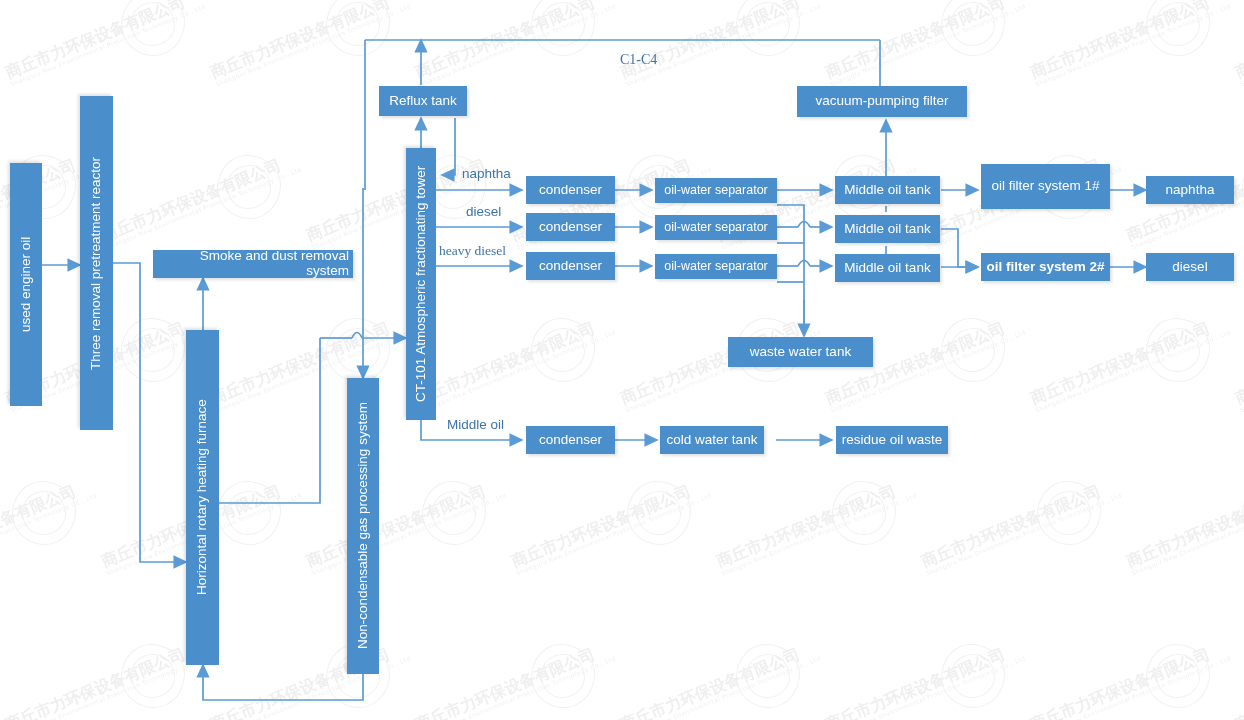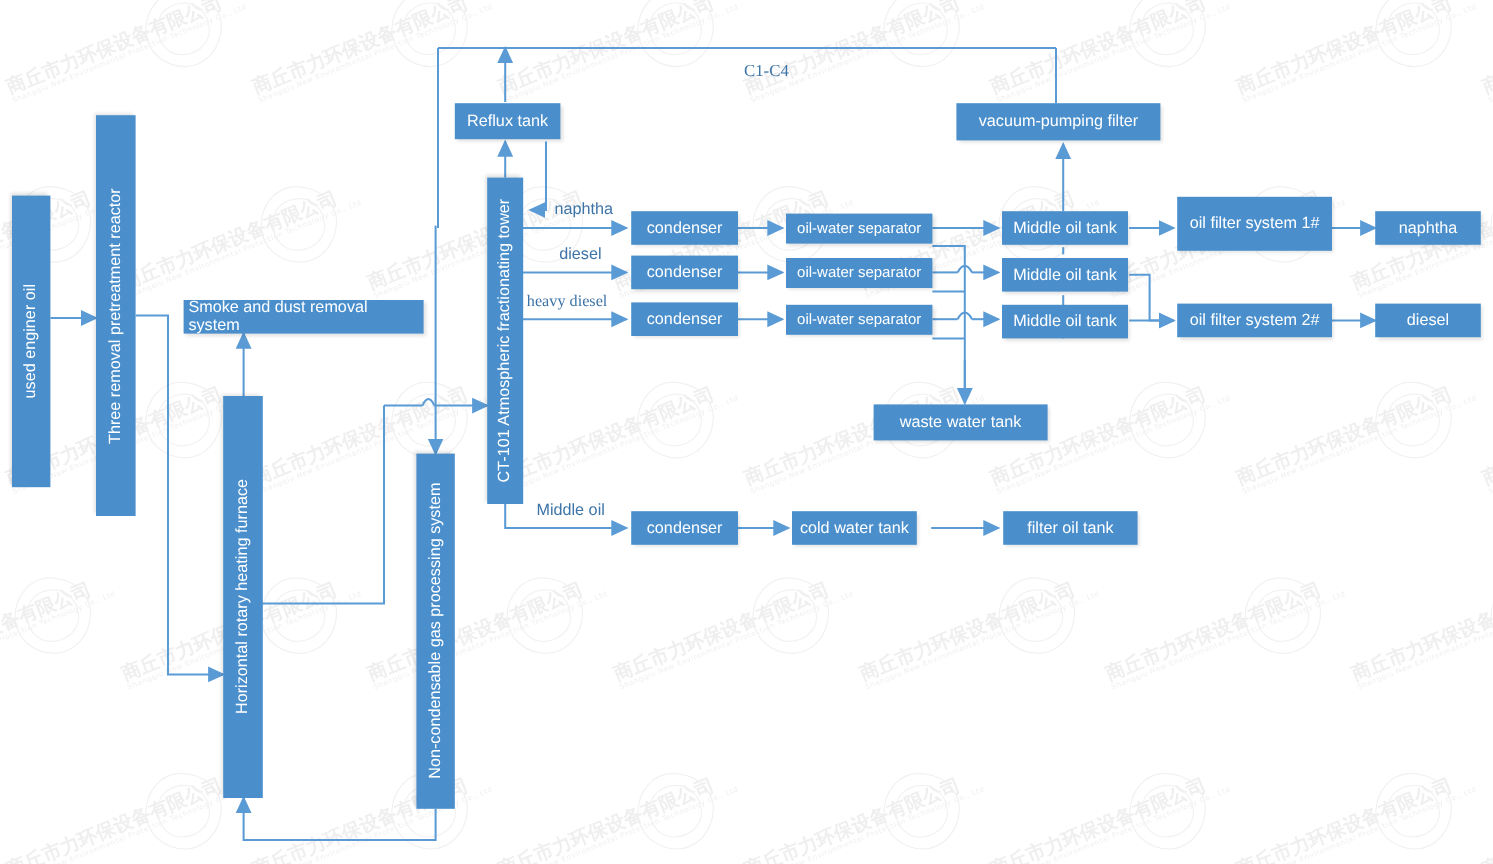--- a/index.html
+++ b/index.html
@@ -24,21 +24,21 @@
 
   
   #wires{position:absolute;left:0;top:0;z-index:1;}
 
   
   .box{
     position:absolute;z-index:3;
     background:#4a8fcc;
     color:#ffffff;
     display:flex;align-items:center;justify-content:center;
-    text-align:left;
+    text-align:right;
     box-shadow:2px 2px 3px rgba(0,0,0,.12);
     box-sizing:border-box;
     font-size:13.5px;
     line-height:1.1;
     padding:0 4px;
   }
   .box.vert{writing-mode:vertical-rl;transform:rotate(180deg);padding:4px 0;}
   .lbl{
     position:absolute;z-index:4;color:#3d74a8;font-size:13.5px;
     white-space:nowrap;background:transparent;
@@ -234,24 +234,24 @@
 
   <div class="box" style="left:655px;top:178px;width:122px;height:25px;font-size:12.5px;">oil-water separator</div>
   <div class="box" style="left:655px;top:215px;width:122px;height:25px;font-size:12.5px;">oil-water separator</div>
   <div class="box" style="left:655px;top:254px;width:122px;height:25px;font-size:12.5px;">oil-water separator</div>
 
   <div class="box" style="left:835px;top:176px;width:105px;height:28px;">Middle oil tank</div>
   <div class="box" style="left:835px;top:215px;width:105px;height:28px;">Middle oil tank</div>
   <div class="box" style="left:835px;top:254px;width:105px;height:28px;">Middle oil tank</div>
 
   <div class="box" style="left:981px;top:164px;width:129px;height:45px;">oil filter system 1#</div>
-  <div class="box" style="left:981px;top:253px;width:129px;height:28px;">oil filter system 2#</div>
+  <div class="box" style="left:981px;top:253px;width:129px;height:28px;font-weight:bold;">oil filter system 2#</div>
 
   <div class="box" style="left:1146px;top:176px;width:88px;height:28px;">naphtha</div>
   <div class="box" style="left:1146px;top:253px;width:88px;height:28px;">diesel</div>
 
   <div class="box" style="left:728px;top:337px;width:145px;height:30px;">waste water tank</div>
 
   <div class="box" style="left:526px;top:426px;width:89px;height:28px;">condenser</div>
   <div class="box" style="left:660px;top:426px;width:104px;height:28px;">cold water tank</div>
-  <div class="box" style="left:836px;top:426px;width:112px;height:28px;">filter oil tank</div>
+  <div class="box" style="left:836px;top:426px;width:112px;height:28px;">residue oil waste</div>
 
 </div>
 
 </body></html>

